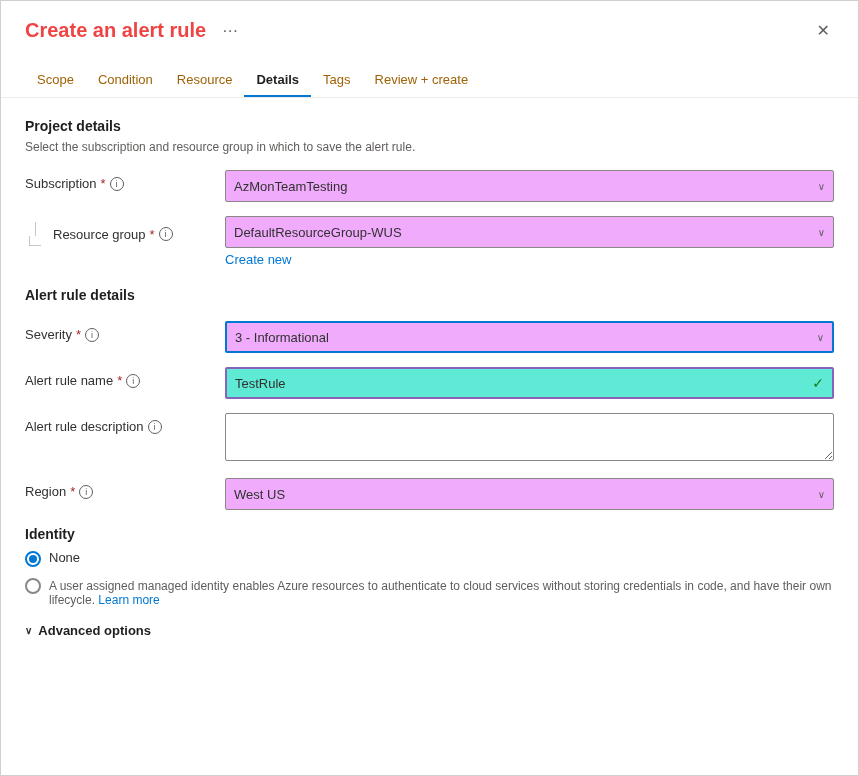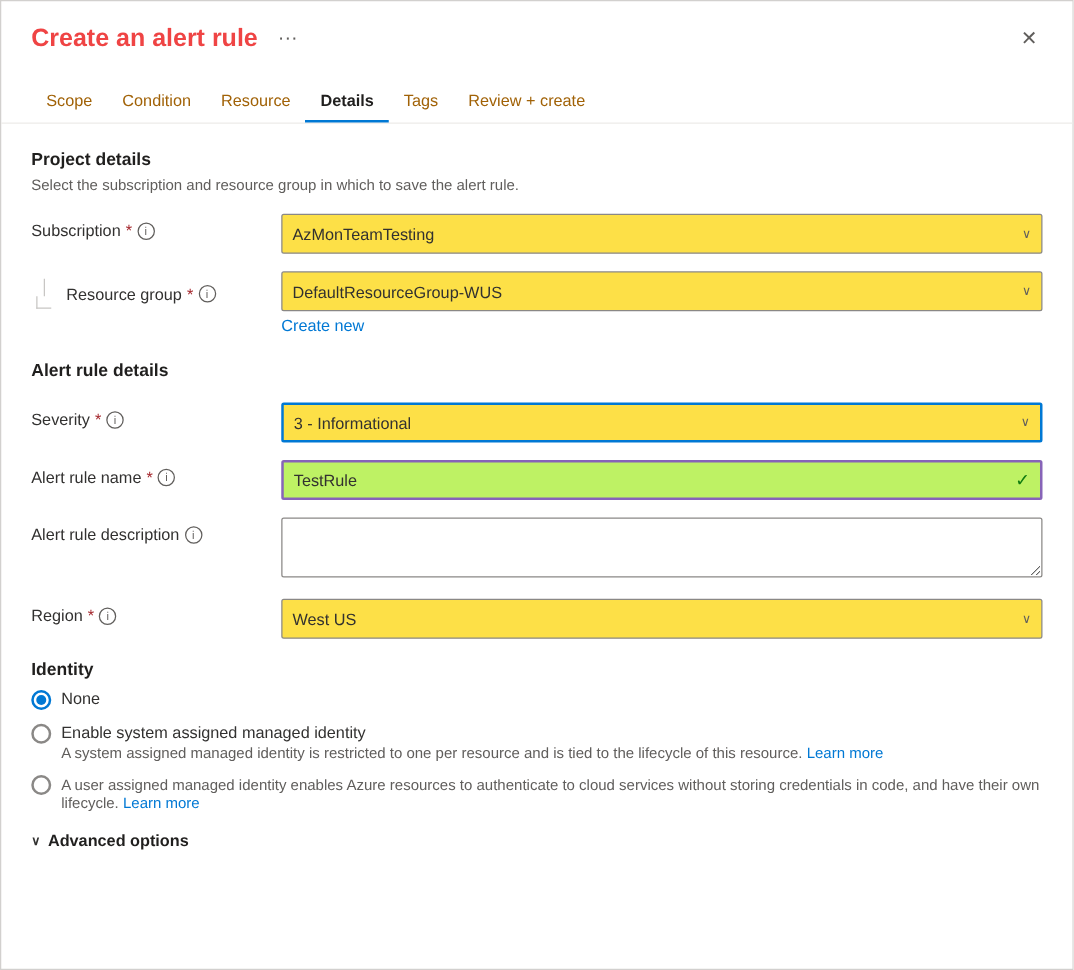--- a/index.html
+++ b/index.html
@@ -13,23 +13,23 @@
     .nav-tab { padding: 8px 12px; font-size: 13px; color: #a16207; cursor: pointer; border: none; background: none; text-decoration: none; }
     .nav-tab.active { color: #201f1e; font-weight: 600; border-bottom: 2px solid #0078d4; }
     .content { padding: 20px 24px; }
     .section-title { font-size: 14px; font-weight: 600; color: #201f1e; margin-bottom: 6px; }
     .section-desc { font-size: 12px; color: #605e5c; margin-bottom: 16px; }
     .form-group { display: flex; align-items: flex-start; margin-bottom: 14px; }
     .form-label { width: 200px; min-width: 200px; font-size: 13px; color: #323130; padding-top: 6px; display: flex; align-items: center; gap: 4px; }
     .form-label .required { color: #a4262c; }
     .form-label .info-icon { width: 14px; height: 14px; border-radius: 50%; border: 1px solid #605e5c; display: inline-flex; align-items: center; justify-content: center; font-size: 9px; color: #605e5c; cursor: pointer; }
     .form-control-wrap { flex: 1; }
-    .select-box { width: 100%; height: 32px; border: 1px solid #8a8886; border-radius: 2px; padding: 0 8px; font-size: 13px; color: #323130; background: #fde047; display: flex; align-items: center; justify-content: space-between; cursor: pointer; }
+    .select-box { width: 100%; height: 32px; border: 1px solid #8a8886; border-radius: 2px; padding: 0 8px; font-size: 13px; color: #323130; background: #f0abfc; display: flex; align-items: center; justify-content: space-between; cursor: pointer; }
     .select-chevron { color: #605e5c; font-size: 10px; }
-    .input-box { width: 100%; height: 32px; border: 2px solid #8764b8; border-radius: 2px; padding: 0 8px; font-size: 13px; color: #323130; background: #bef264; display: flex; align-items: center; justify-content: space-between; }
+    .input-box { width: 100%; height: 32px; border: 2px solid #8764b8; border-radius: 2px; padding: 0 8px; font-size: 13px; color: #323130; background: #5eead4; display: flex; align-items: center; justify-content: space-between; }
     .input-valid-icon { color: #107c10; font-size: 14px; }
     .textarea-box { width: 100%; height: 48px; border: 1px solid #8a8886; border-radius: 2px; }
     .create-new-link { color: #0078d4; font-size: 13px; cursor: pointer; text-decoration: none; margin-top: 4px; display: inline-block; }
     .identity-section { margin-top: 16px; }
     .radio-group { display: flex; flex-direction: column; gap: 10px; margin-top: 8px; }
     .radio-item { display: flex; align-items: flex-start; gap: 8px; }
     .radio-btn { width: 16px; height: 16px; border-radius: 50%; border: 2px solid #0078d4; display: flex; align-items: center; justify-content: center; margin-top: 1px; flex-shrink: 0; cursor: pointer; }
     .radio-btn.selected::after { content: ''; width: 8px; height: 8px; border-radius: 50%; background: #0078d4; }
     .radio-btn.unselected { border-color: #8a8886; }
     .radio-label { font-size: 13px; color: #323130; }
@@ -163,30 +163,20 @@
 
     <div class="identity-section">
       <div class="section-title">Identity</div>
       <div class="radio-group">
 
         <div class="radio-item">
           <div class="radio-btn selected"></div>
           <span class="radio-label">None</span>
         </div>
 
-        <div class="radio-item">
-          <div class="radio-btn unselected"></div>
-          <div>
-            <div class="radio-label">Enable system assigned managed identity</div>
-            <div class="radio-desc">
-              <span>A system assigned managed identity is restricted to one per resource and is tied to the lifecycle of this resource.</span>
-              <a class="learn-more">Learn more</a>
-            </div>
-          </div>
-        </div>
 
         <div class="radio-item">
           <div class="radio-btn unselected"></div>
           <div>
             <div class="radio-desc">
               <span>A user assigned managed identity enables Azure resources to authenticate to cloud services without storing credentials in code, and have their own lifecycle.</span>
               <a class="learn-more">Learn more</a>
             </div>
           </div>
         </div>

